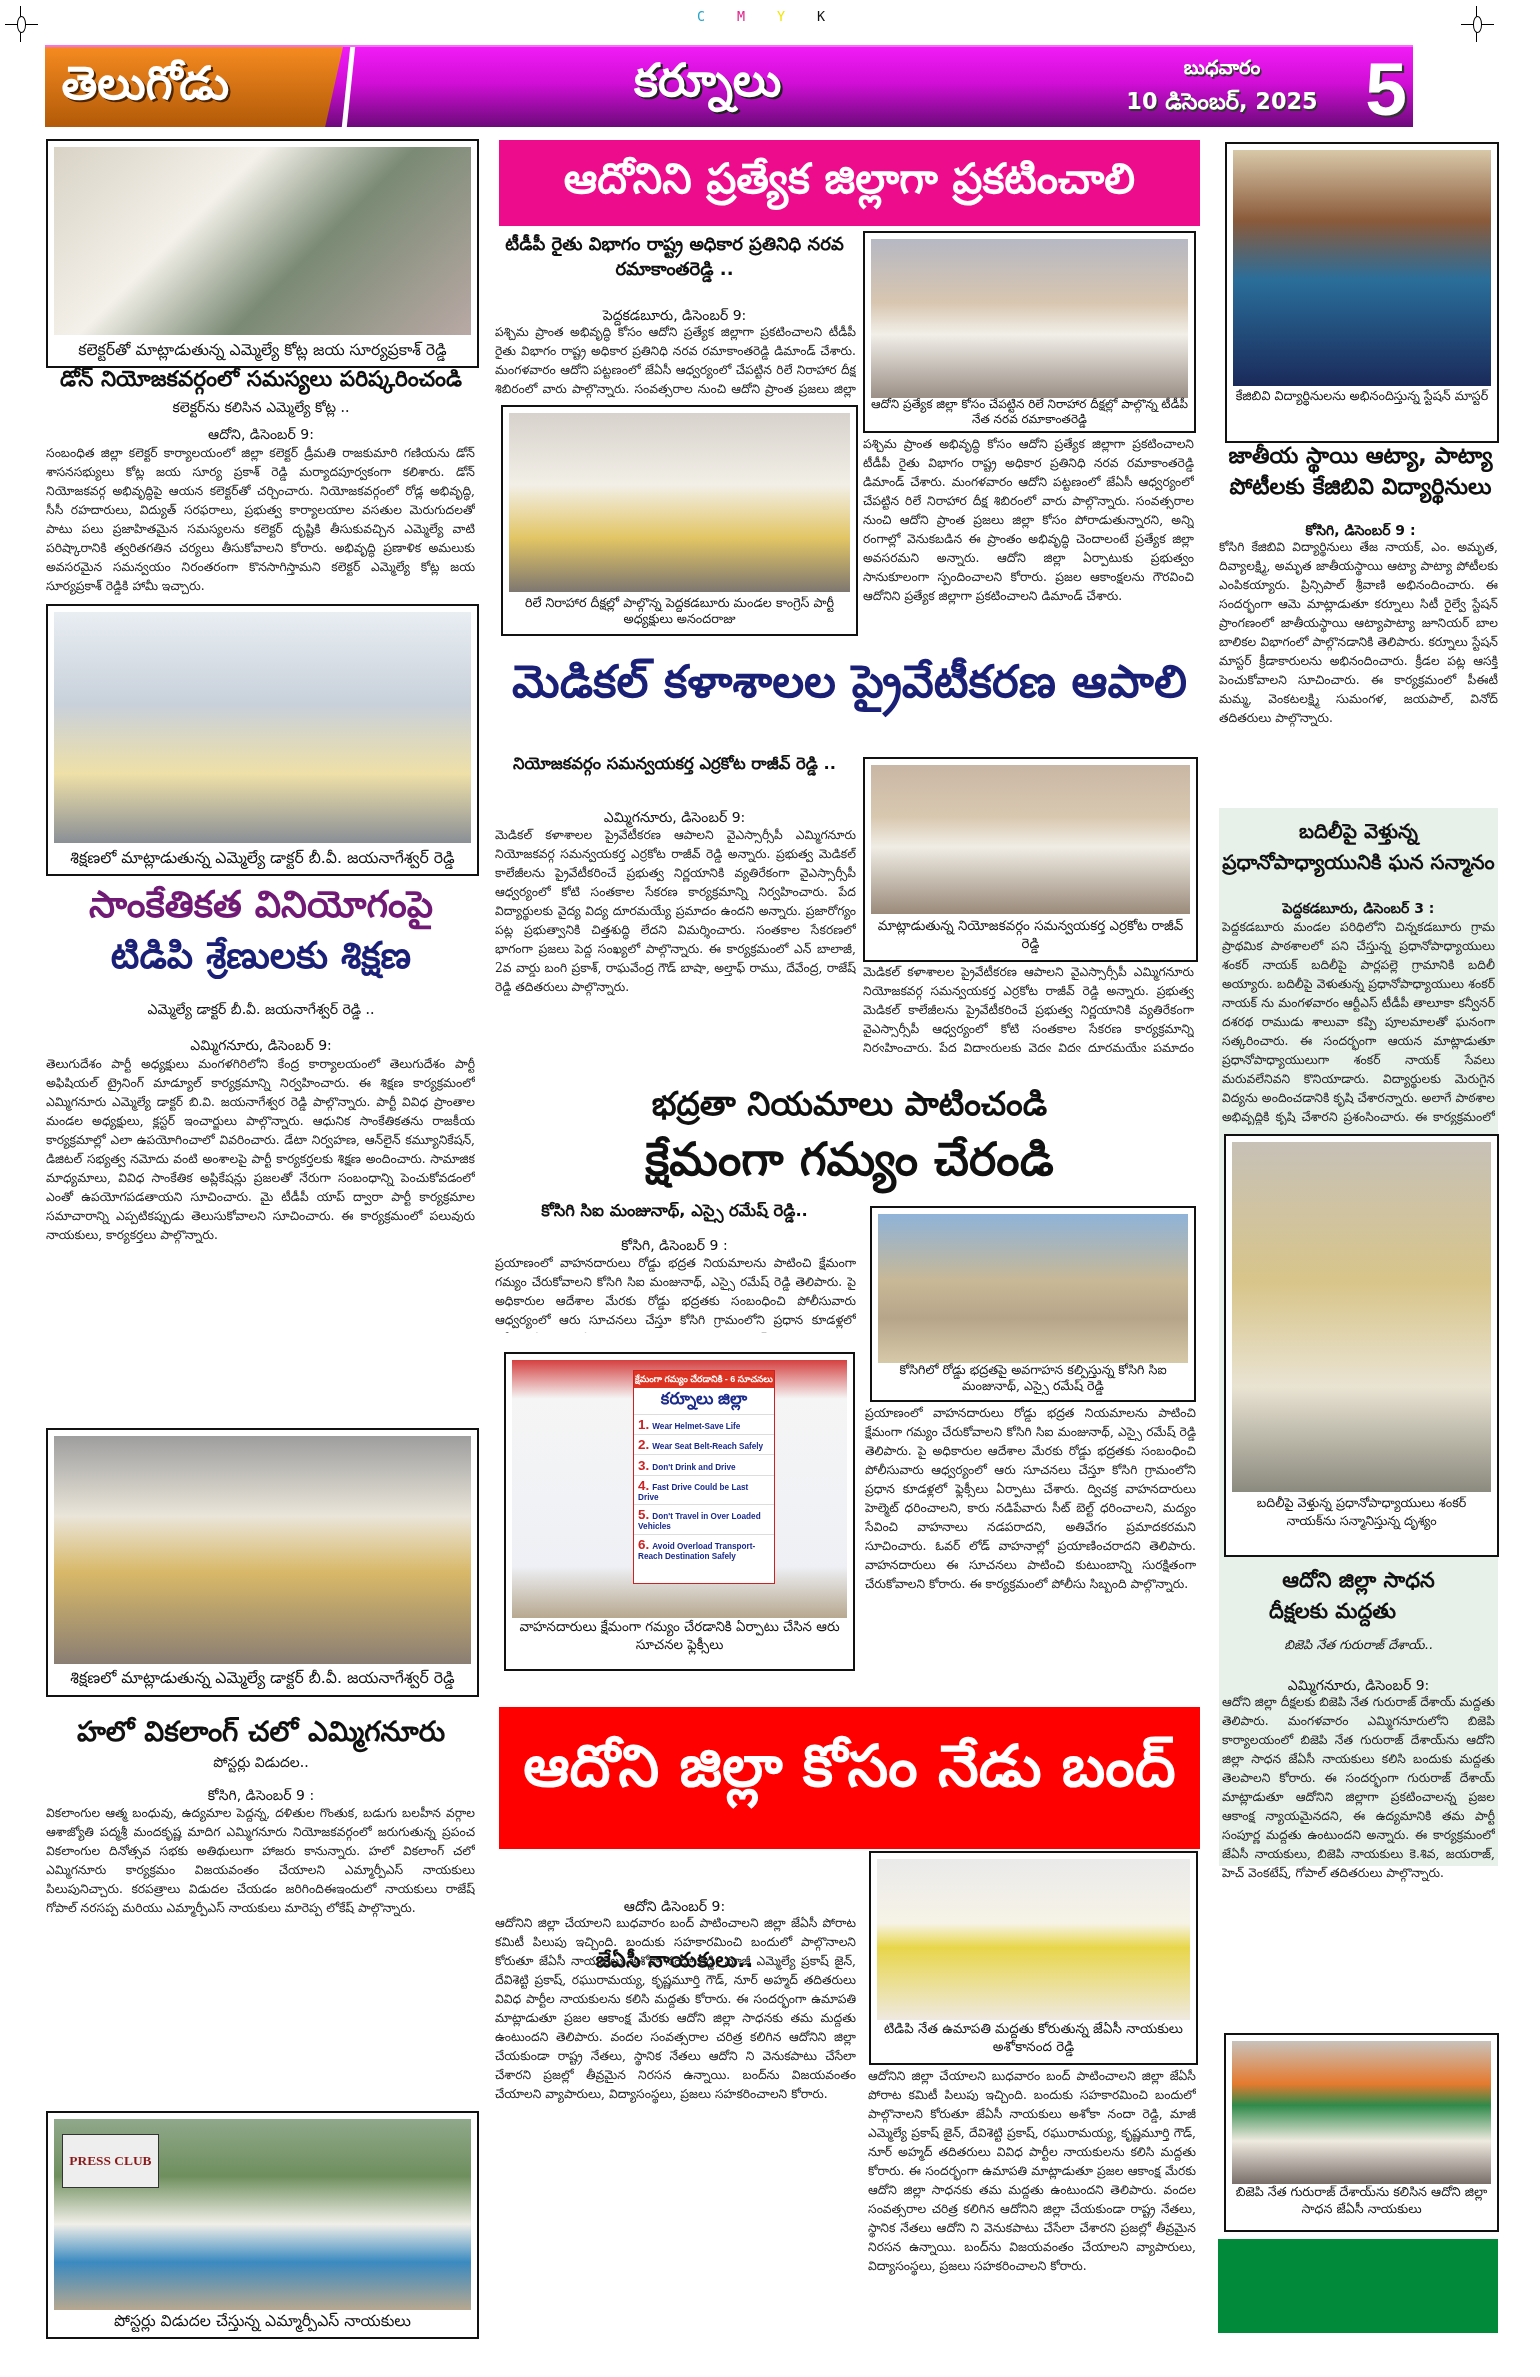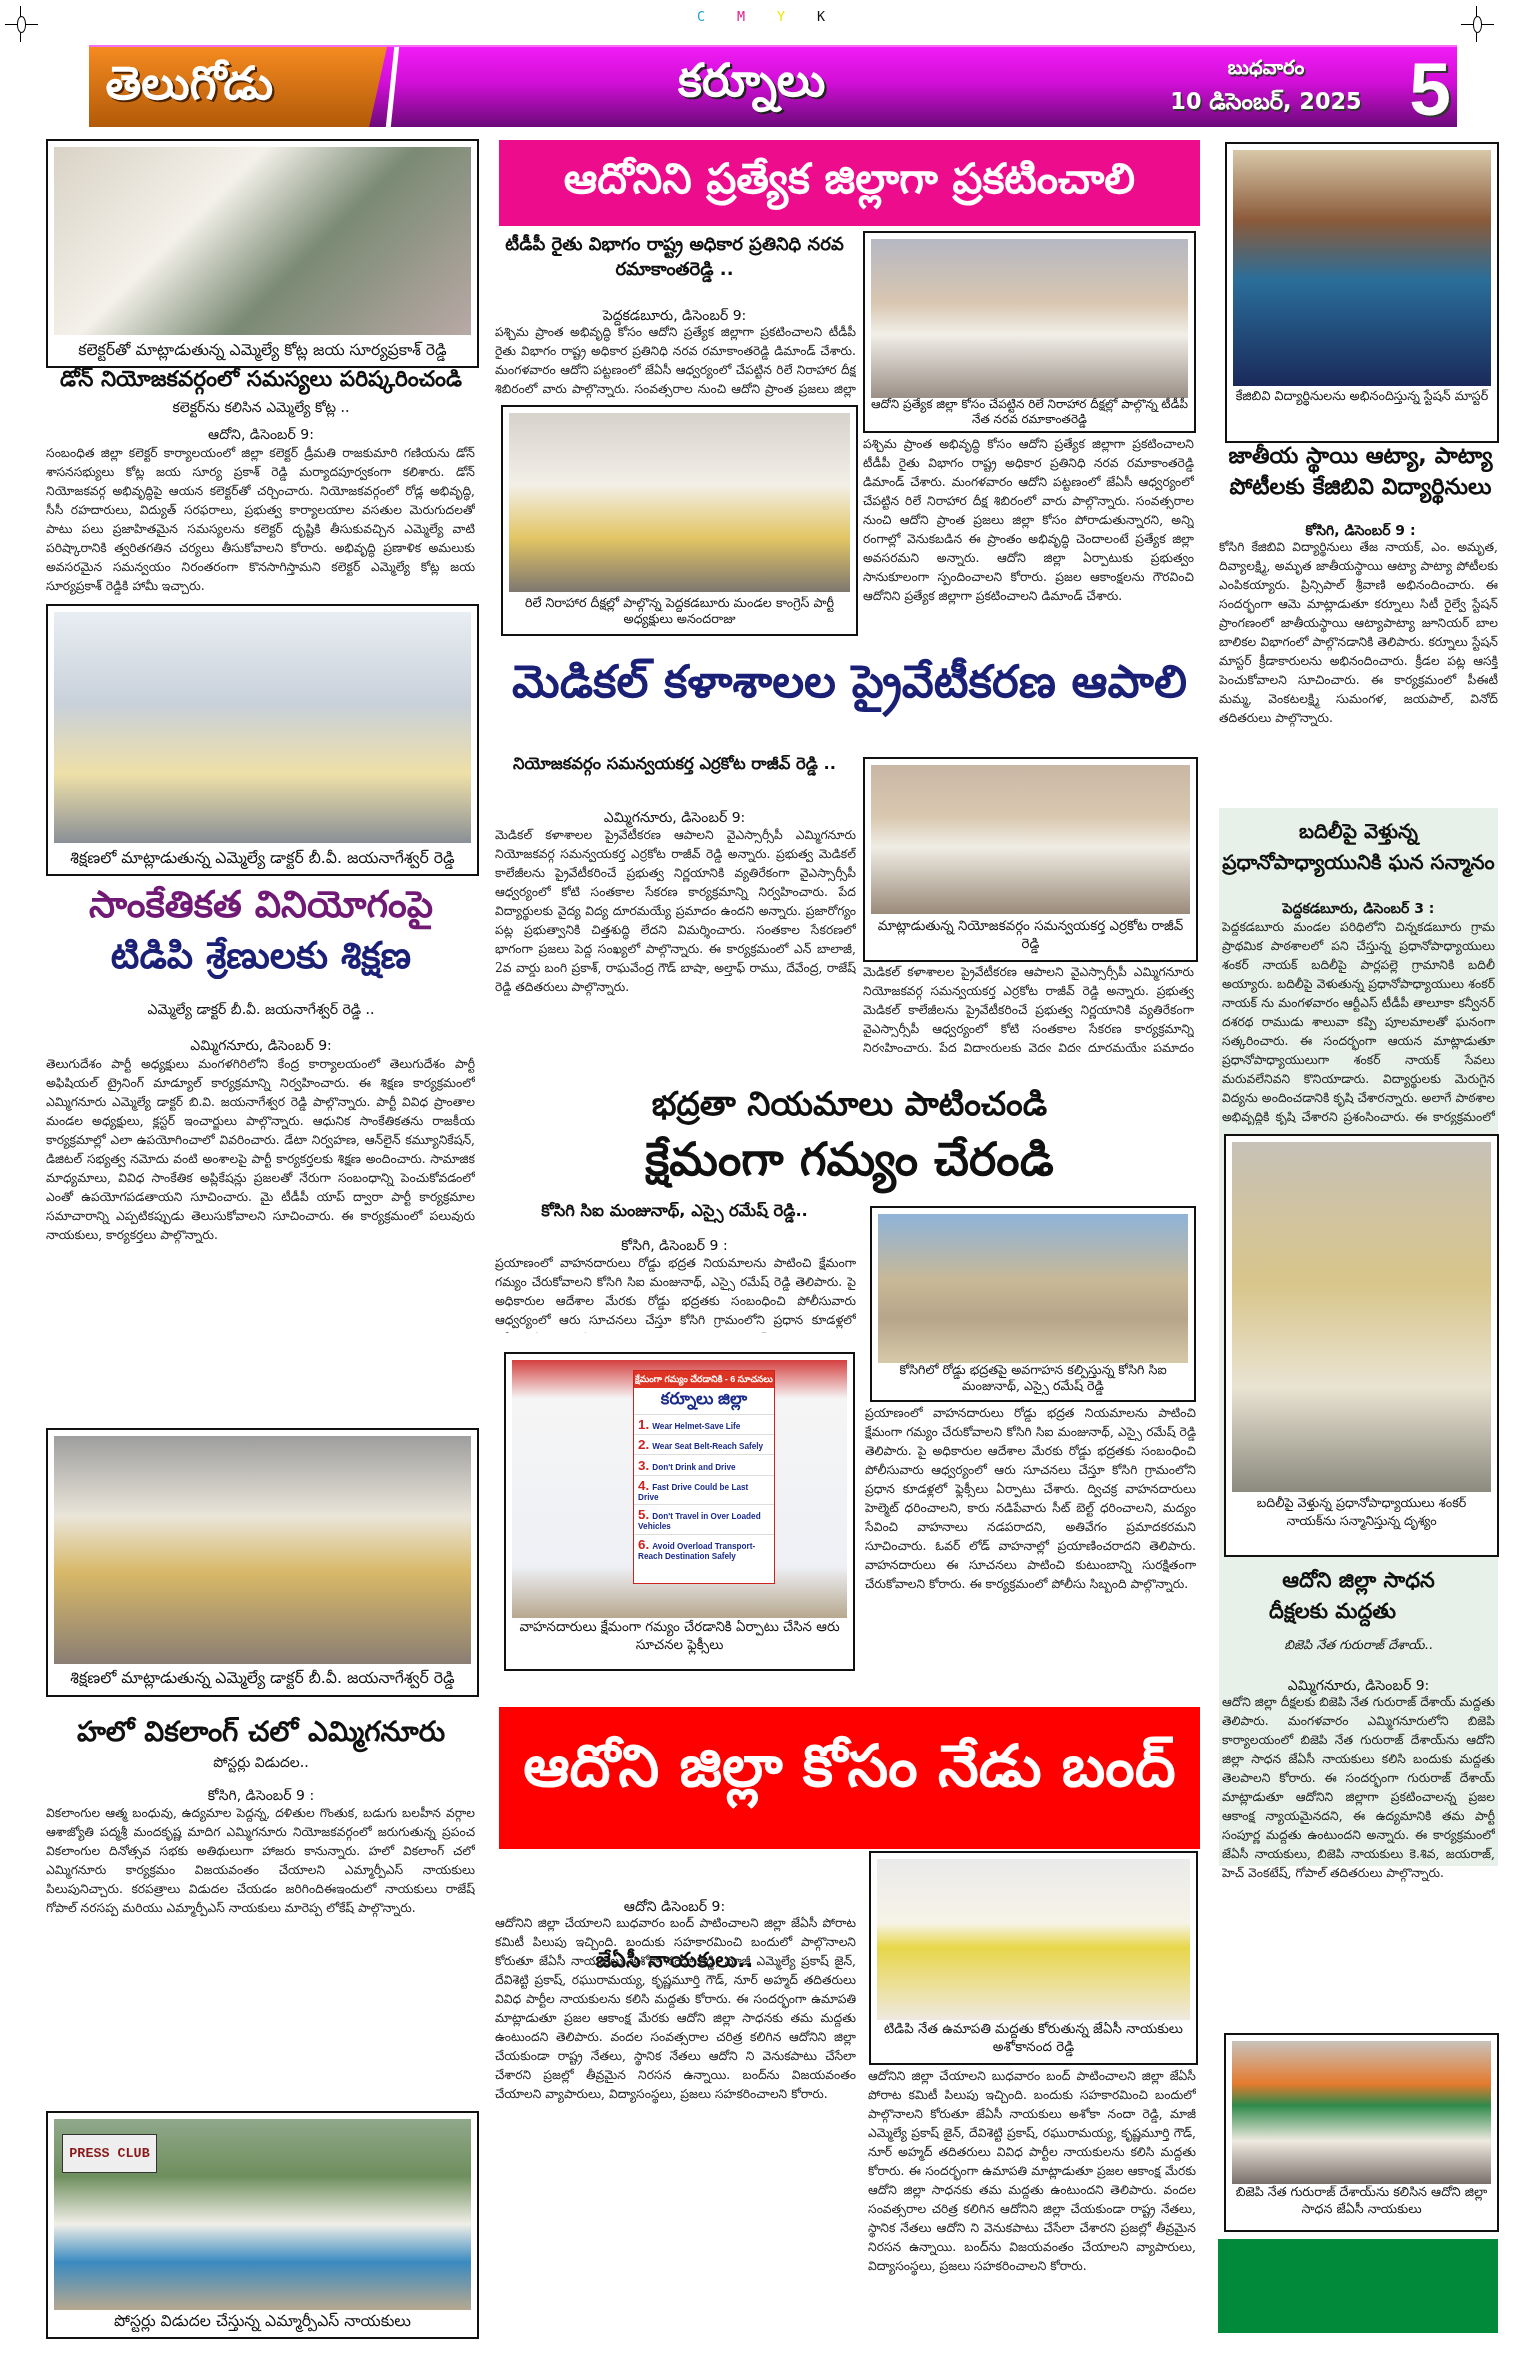--- a/index.html
+++ b/index.html
@@ -5,21 +5,21 @@
   html, body { margin:0; padding:0; background:#fff; }
   body { width:1541px; height:2377px; position:relative; overflow:hidden; font-family:"DejaVu Sans", sans-serif; color:#111; }
   
   .reg { position:absolute; width:18px; height:36px; }
   .reg:before { content:""; position:absolute; left:-7.5px; top:18px; width:33px; height:0.7px; background:#000; }
   .reg:after { content:""; position:absolute; left:8.2px; top:0; width:0.7px; height:36px; background:#000; }
   .reg span { position:absolute; left:4.5px; top:10.4px; width:7.5px; height:15px; border:0.7px solid #000; border-radius:50%; background:#fff; z-index:2; }
   .cmyk { position:absolute; top:9px; left:697px; font-family:"DejaVu Sans Mono", monospace; font-size:13.4px; letter-spacing:0; }
   .cmyk span { display:inline-block; width:40px; }
   
-  .mast { position:absolute; left:45px; top:45px; width:1368px; height:80px; background:linear-gradient(#f11cf6 0%, #d10ed6 45%, #6c0a7a 100%); border-top:2.2px solid #f66df6;margin-left:44px; }
+  .mast { position:absolute; left:45px; top:45px; width:1368px; height:80px; background:linear-gradient(#f11cf6 0%, #d10ed6 45%, #6c0a7a 100%); border-top:2.2px solid #f66df6; }
   .logo { position:absolute; left:0; top:0; width:298px; height:80px; background:linear-gradient(#f58a20, #b25a08); clip-path:polygon(0 0,100% 0,94% 100%,0 100%); }
   .logo-text { position:absolute; left:16.4px; top:9px; font-size:46px; font-weight:bold; color:#fff; text-shadow:2.2px 2.2px 0 #4d2400; font-family:"DejaVu Sans", sans-serif; }
   .logo-slash { position:absolute; left:301px; top:0; width:4.5px; height:80px; background:#fff; transform:skewX(-6deg); }
   .city { position:absolute; left:589px; top:6px; font-size:46px; font-weight:bold; color:#fff; text-shadow:2.2px 2.2px 0 #222; }
   .dateblk { position:absolute; left:1058px; top:9px; width:238px; text-align:center; color:#fff; font-weight:bold; text-shadow:1.5px 1.5px 0 #333; }
   .dateblk .d1 { font-size:19.4px; }
   .dateblk .d2 { font-size:22.4px; margin-top:4.5px; }
   .pageno { position:absolute; right:6px; top:-1.5px; font-size:75px; font-weight:bold; color:#fff; text-shadow:2.2px 2.2px 0 #333; font-family:"Liberation Sans", sans-serif; }
   
   .photo { position:absolute; border:2.2px solid #111; background:#fff; }
@@ -43,21 +43,21 @@
   .p-bjp { background:linear-gradient(180deg,#c8c2bb 0%,#e57a2e 30%,#2f8a4a 45%,#efeae0 70%,#7a6f6a 100%); }
   .p-press { background:linear-gradient(180deg,#8fa88a 0%,#6f8f5e 30%,#f1efe8 55%,#3a8ac0 75%,#b7a88f 100%); }
   .p-meet { background:linear-gradient(180deg,#9e9e9e 0%,#eae5d9 35%,#d8b868 60%,#8a7e74 100%); }
   .p-seminar { background:linear-gradient(180deg,#e8eef2 0%,#c8d0da 40%,#efe0a8 70%,#8a8f96 100%); }
   .p-rally { background:linear-gradient(180deg,#c9b7a5 0%,#d9c8b0 35%,#f0ede5 55%,#9a8a7a 100%); }
   .flexlist { position:absolute; left:36%; top:4%; width:42%; height:82%; background:#fff; border:1.5px solid #c22; font-family:"Liberation Sans", sans-serif; }
   .flexlist .fl-title { background:#d32; color:#fff; font-size:9px; text-align:center; padding:2.2px 0; font-weight:bold; }
   .flexlist .fl-dist { color:#1a2a8a; font-size:16.4px; text-align:center; font-weight:bold; padding:1.5px 0; }
   .flexlist .fl-item { font-size:8.2px; color:#1a2a8a; font-weight:bold; padding:2.2px 4.5px; border-top:0.7px solid #ddd; }
   .flexlist .fl-item b { color:#c22; font-size:13.4px; margin-right:3px; }
-  .press-sign { position:absolute; left:2%; top:8%; padding:11px 6px; background:#eee; border:0.7px solid #333; font-family:Liberation Mono, monospace; font-weight:bold; color:#8a1a1a; font-size:13.4px; }
+  .press-sign { position:absolute; left:2%; top:8%; padding:18px 6px; background:#eee; border:0.7px solid #333; font-family:Liberation Serif, serif; font-weight:bold; color:#8a1a1a; font-size:13.4px; }
   .green-footer { position:absolute; background:#008a3a; }
 </style>
 </head>
 <body>
 
 <div class="reg" style="left:12px;top:6px;">
     <span></span>
   </div>
 <div class="reg" style="left:1468px;top:6px;">
     <span></span>

